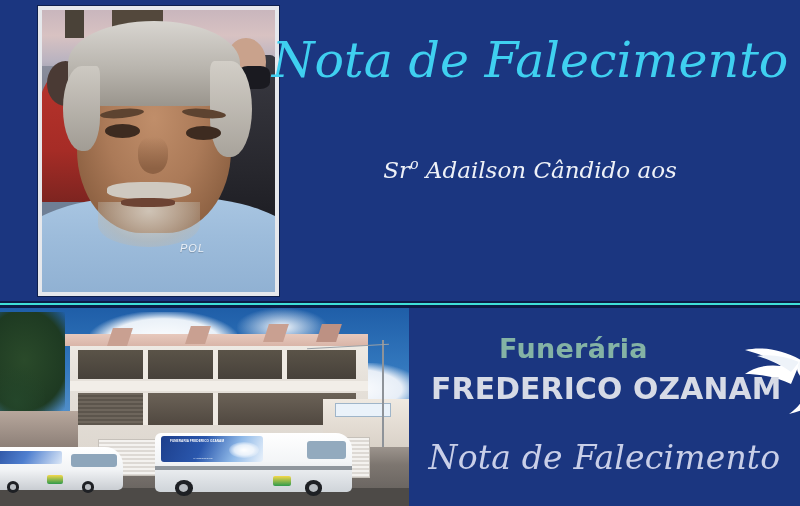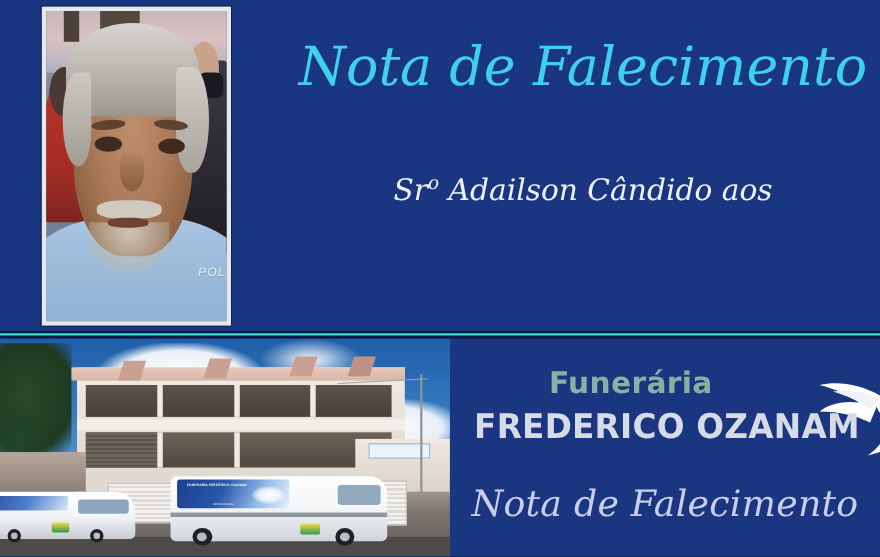--- a/index.html
+++ b/index.html
@@ -22,21 +22,21 @@
     left: 0; top: 0;
     width: 800px;
     height: 301px;
     background: #1b3680;
   }
 
   
   #portrait-frame {
     position: absolute;
     left: 38px; top: 6px;
-    width: 172px; height: 290px;
+    width: 241px; height: 290px;
     background: #e6e8ec;
     padding: 4px;
     box-sizing: border-box;
     box-shadow: 0 0 0 1px #0e1f4d;
   }
   #portrait-photo {
     position: relative;
     width: 100%; height: 100%;
     overflow: hidden;
     background: #6f7f95;
@@ -144,21 +144,21 @@
     letter-spacing: 0px;
     white-space: nowrap;
   }
   #deceased-name {
     position: absolute;
     left: 265px; top: 156px;
     width: 530px;
     text-align: center;
     font-family: "DejaVu Serif", "Liberation Serif", serif;
     font-style: italic;
-    font-size: 27px;
+    font-size: 23px;
     color: #eef1f7;
     white-space: nowrap;
   }
   #deceased-name sup { font-size: 0.62em; vertical-align: super; }
   #deceased-age {
     position: absolute;
     left: 265px; top: 219px;
     width: 530px;
     text-align: center;
     font-family: "DejaVu Serif", "Liberation Serif", serif;

